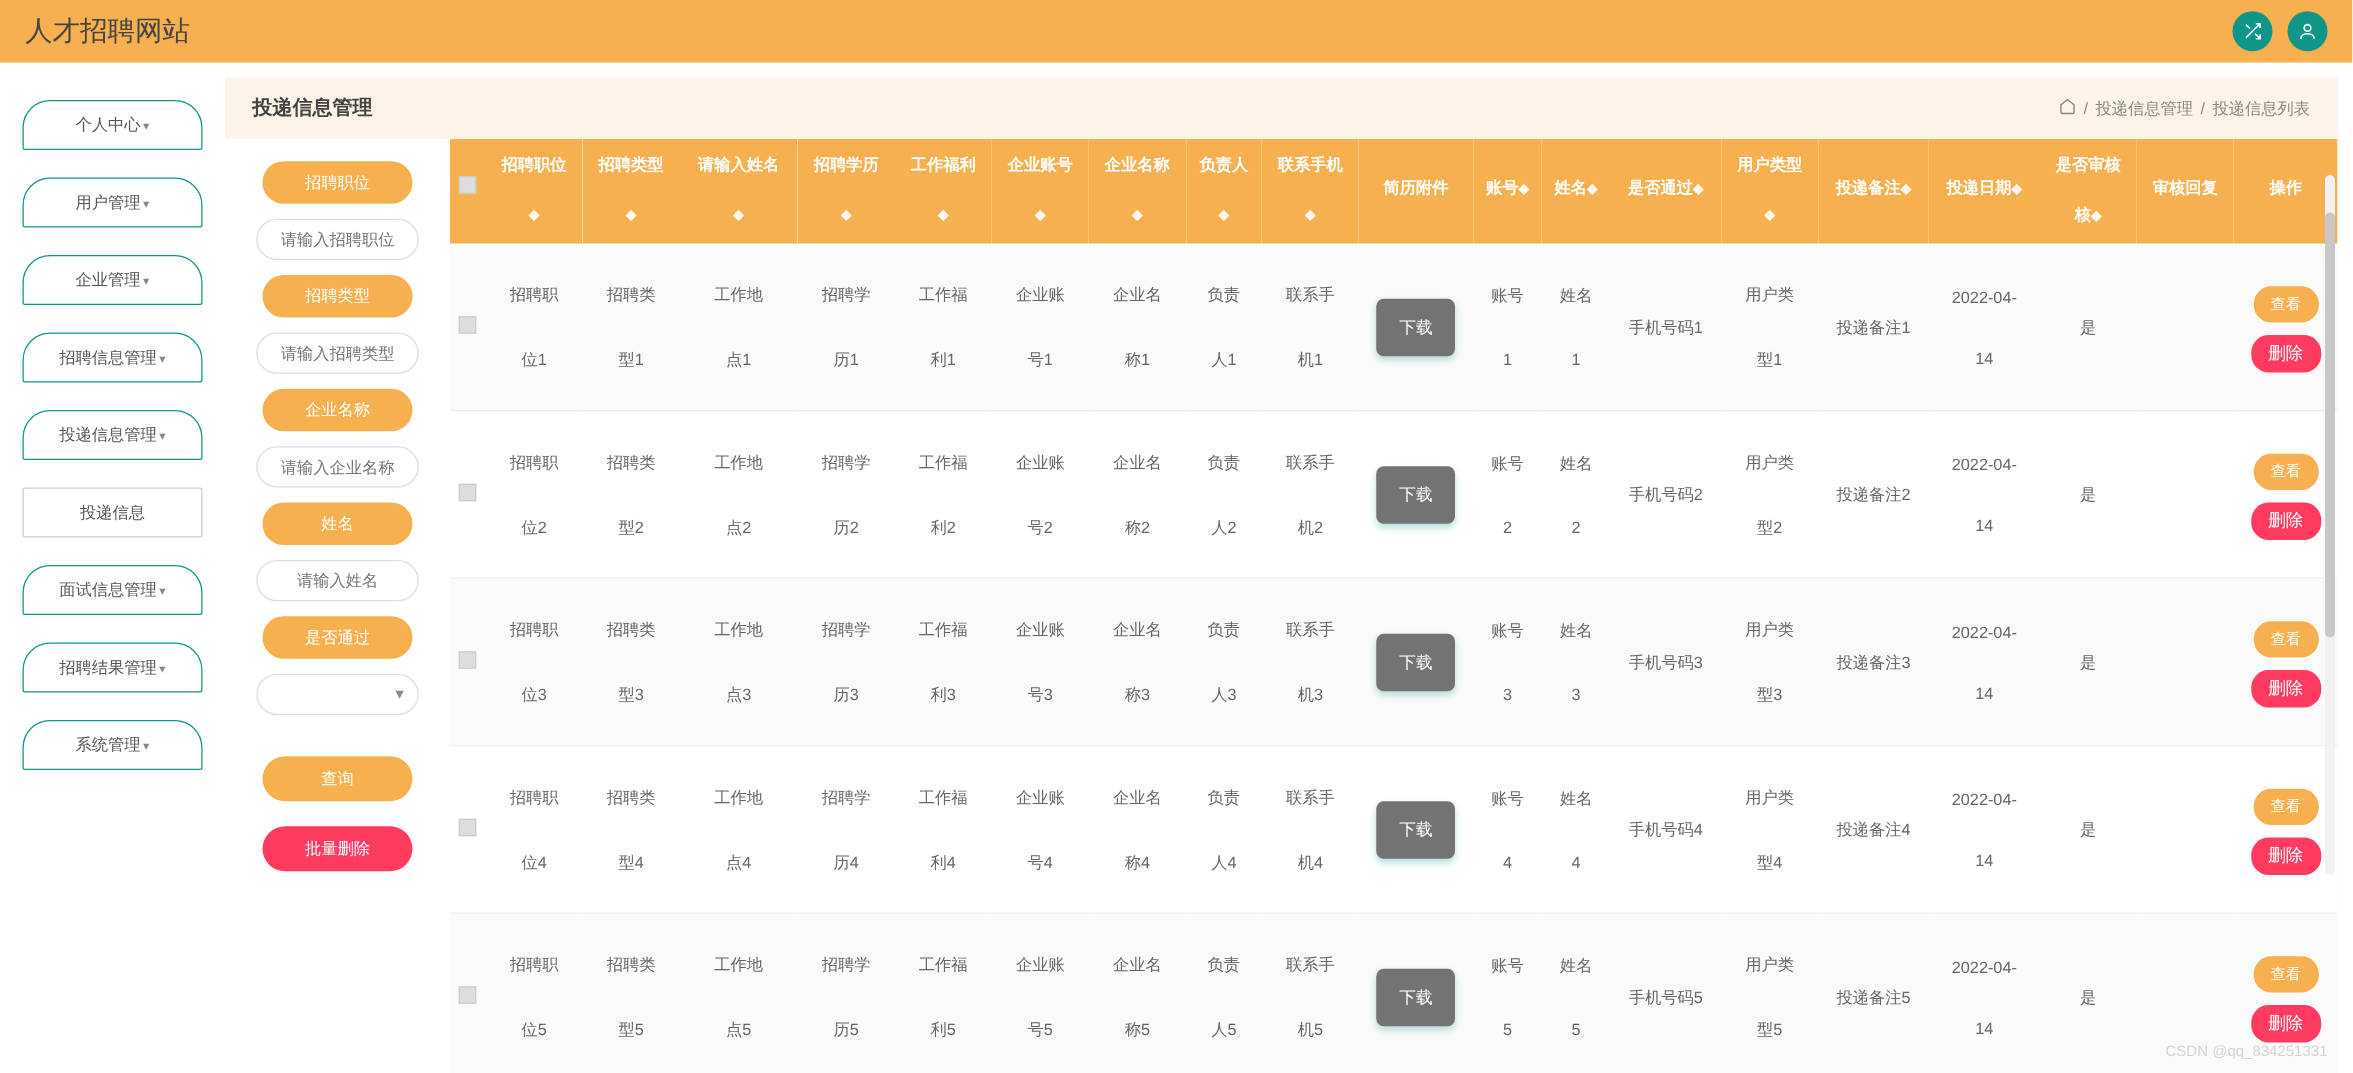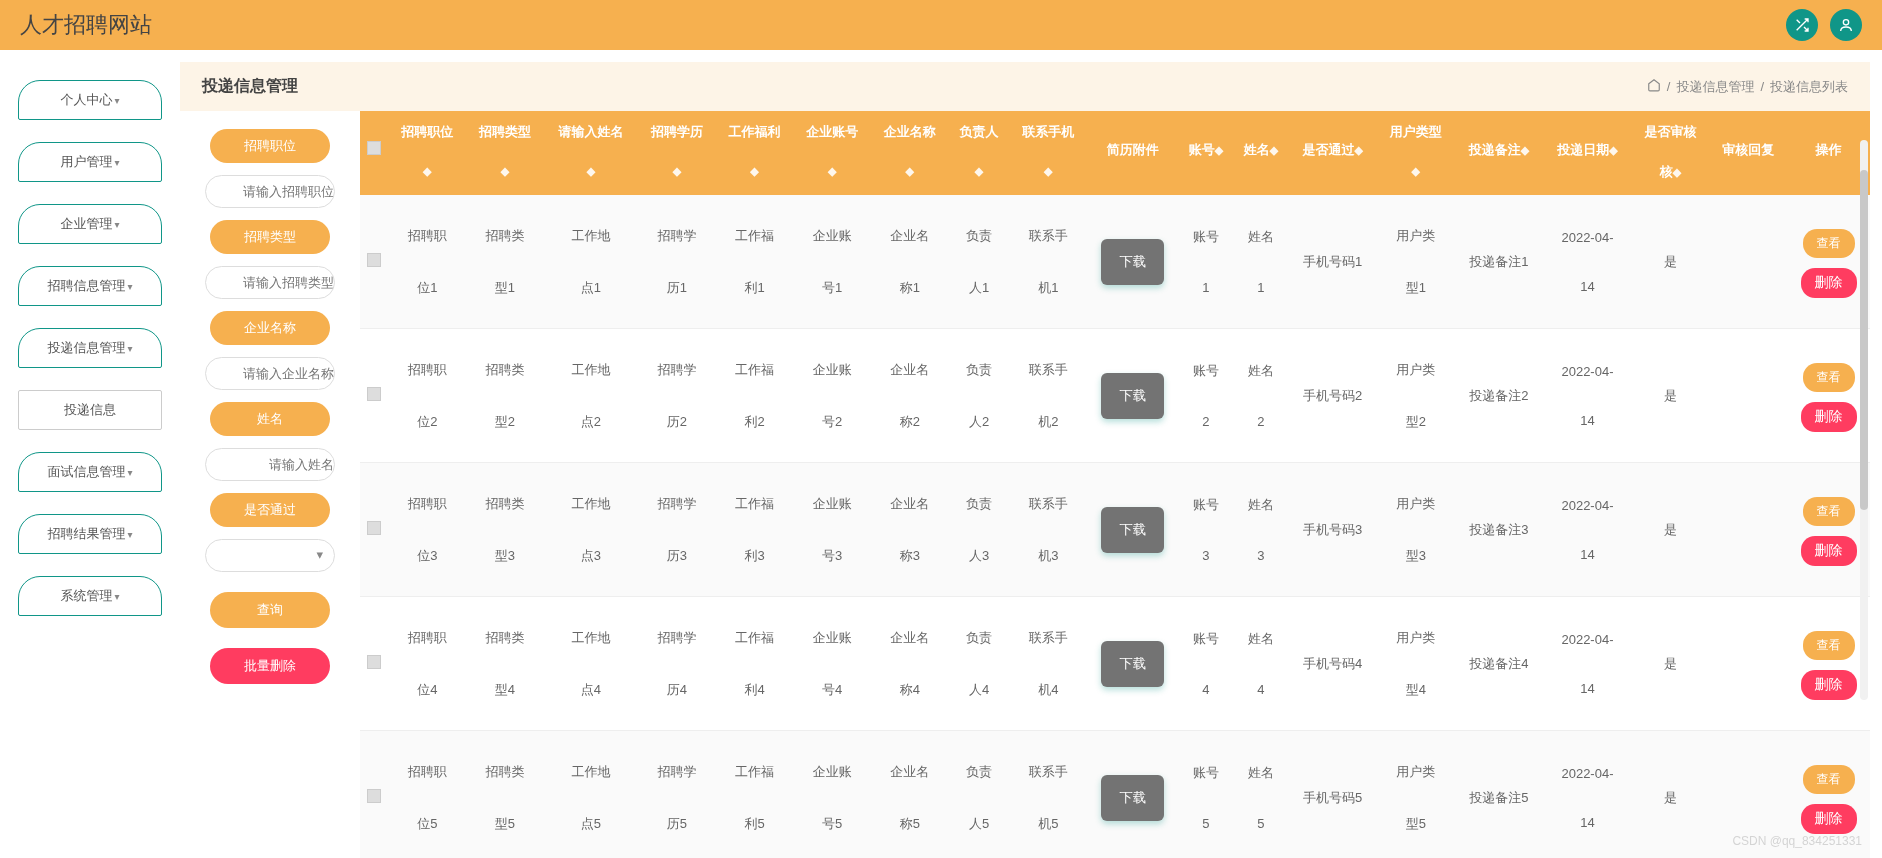--- a/index.html
+++ b/index.html
@@ -14,25 +14,25 @@
 .nav-pill.active { border-radius: 2px; border-color: #ccc; }
 .nav-pill .caret { color: #888; margin-left: 2px; font-size: 10px; }
 .main { flex: 1; background: #FDF4E7; margin: 12px 12px 0 0; padding: 0; min-height: 800px; }
 .main-header { display: flex; justify-content: space-between; align-items: center; padding: 14px 22px; color: #444; }
 .main-title { font-size: 16px; font-weight: 600; }
 .breadcrumb { color: #888; font-size: 13px; display: flex; align-items: center; gap: 6px; }
 .home-icon { display: inline-block; }
 .content { background: #fff; margin: 0 0 0 0; display: flex; }
 .filter-col { width: 180px; padding: 18px 30px; display: flex; flex-direction: column; gap: 12px; align-items: center; }
 .filter-label { background: #F6B04F; color: #fff; border-radius: 20px; padding: 8px 0; width: 120px; text-align: center; font-size: 13px; }
-.filter-input { border: 1px solid #ddd; border-radius: 20px; padding: 8px 0; width: 130px; text-align: right; color: #aaa; font-size: 13px; background: #fff; }
+.filter-input { border: 1px solid #ddd; border-radius: 20px; padding: 8px 0; width: 130px; text-align: center; color: #aaa; font-size: 13px; background: #fff; }
 .filter-select { border: 1px solid #ddd; border-radius: 20px; padding: 8px 30px 8px 10px; width: 130px; background: #fff; color: #666; appearance: none; position: relative; }
 .select-wrap { position: relative; width: 130px; }
 .select-wrap::after { content: "▾"; position: absolute; right: 12px; top: 8px; color: #888; pointer-events: none; }
-.btn-query { background: #F6B04F; color: #fff; border: none; border-radius: 20px; padding: 9px 0; width: 120px; cursor: pointer; font-size: 13px; margin-top: 8px; }
+.btn-query { background: #F6B04F; color: #fff; border: none; border-radius: 20px; padding: 9px 0; width: 120px; cursor: pointer; font-size: 13px; margin-top: 21px; }
 .btn-batchdel { background: #FF3C60; color: #fff; border: none; border-radius: 20px; padding: 9px 0; width: 120px; cursor: pointer; font-size: 13px; margin-top: 8px; }
 .table-col { flex: 1; overflow-x: auto; }
 table { width: 100%; border-collapse: collapse; }
 thead { background: #F6B04F; color: #fff; }
 th { padding: 30px 4px 14px 4px; font-weight: 600; font-size: 13px; text-align: center; vertical-align: top; position: relative; }
 th.two-line { padding-top: 12px; }
 .th-top { margin-bottom: 22px; display: block; }
 .sort { font-size: 11px; color: #fff; opacity: 0.9; }
 tbody tr { border-bottom: 1px solid #eee; }
 tbody tr:nth-child(odd) { background: #fafafa; }

